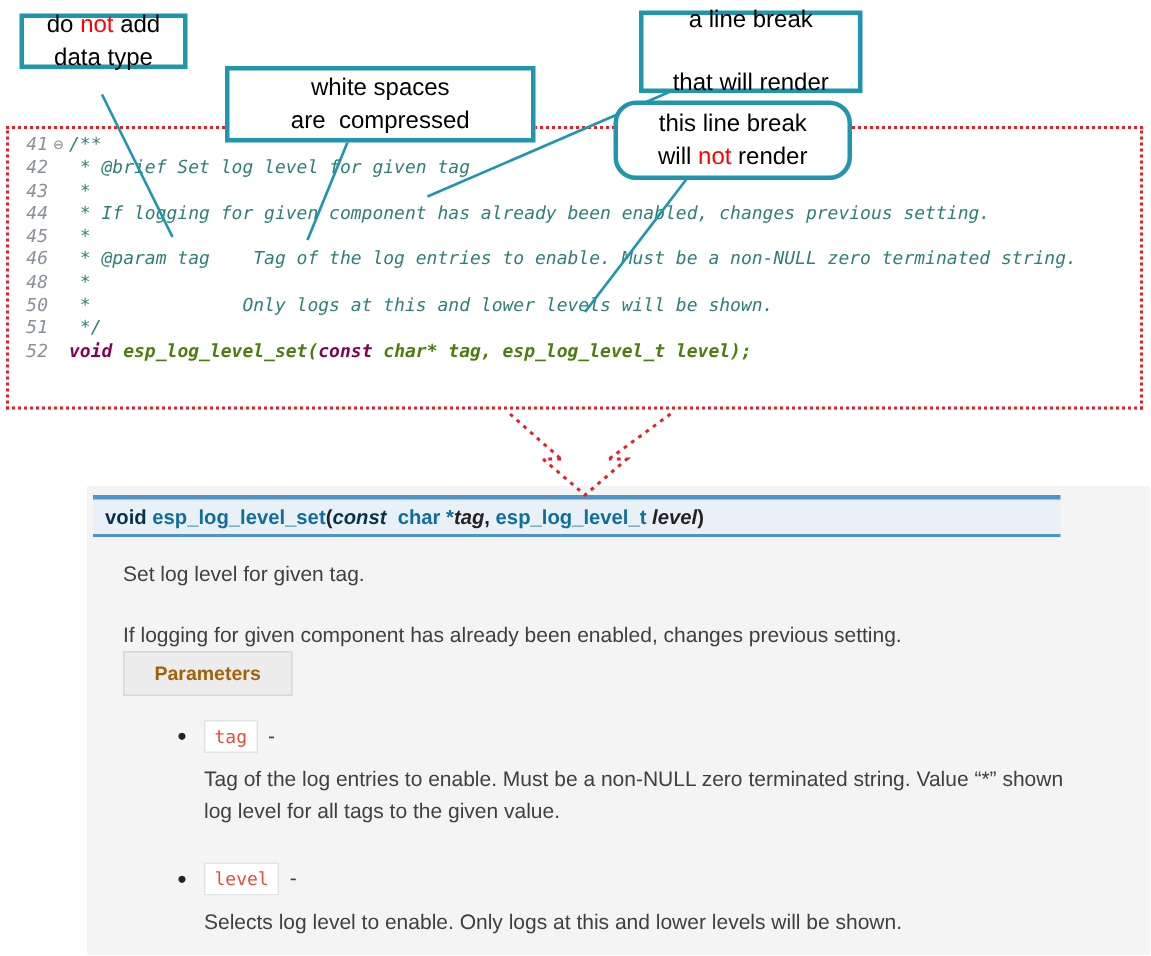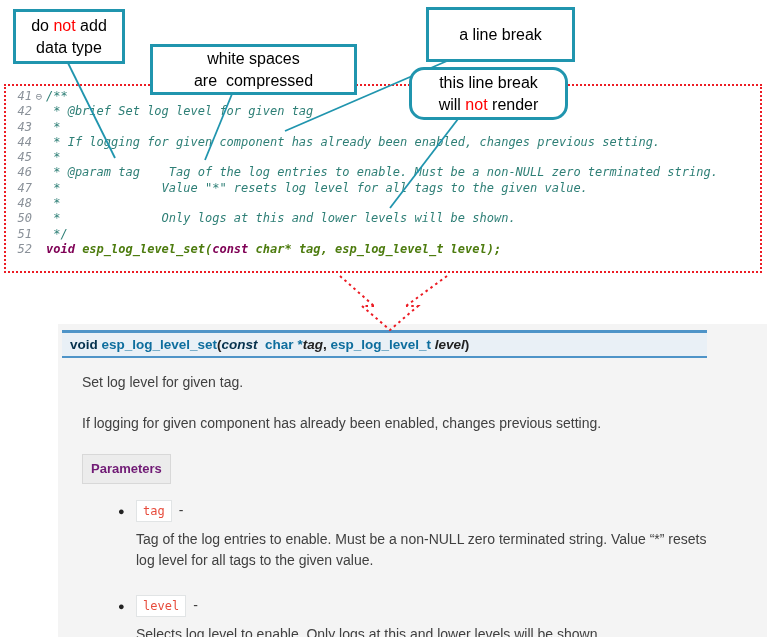--- a/index.html
+++ b/index.html
@@ -15,21 +15,21 @@
   }
   .stage{ position:relative; width:767px; height:637px; background:#fff;
           font-family:"Liberation Sans", sans-serif; overflow:hidden; }
 
   
   .callout{ position:absolute; z-index:6; box-sizing:border-box; background:#fff;
             border:3px solid var(--callout-border); color:#000;
             display:flex; flex-direction:column; justify-content:center; align-items:center;
             font-size:16px; line-height:1.35; text-align:center; padding:2px 4px; }
   .co-line{ white-space:pre; }
-  .co1{ left:13px; top:9px;  width:112px; height:55px; }
+  .co1{ left:13px; top:9px;  width:112px; height:37px; }
   .co2{ left:150px; top:44px; width:207px; height:51px; }
   .co3{ left:426px; top:7px;  width:149px; height:55px;gap:20px; }
   .co4{ left:409px; top:67px; width:159px; height:53px;border-radius:15px; }
   .red{ color:var(--annotation-red); }
 
   
   .codebox{ position:absolute; z-index:1; left:4px; top:84px; width:758px; height:189px;
             box-sizing:border-box; border:2px dotted var(--code-border-red);
             background:#fff; padding:3px 0 0 2px; }
   .code-row{ display:flex; white-space:pre; font-family:"DejaVu Sans Mono","Liberation Mono",monospace;
@@ -51,23 +51,23 @@
   .sig-kw{ color:#05314d; font-weight:bold; }
   .sig-name{ color:#0e6e9e; font-weight:bold; }
   .sig-const{ color:#05314d; font-weight:bold; font-style:italic; }
   .sig-type{ color:#0e6e9e; font-weight:bold; }
   .sig-param{ color:#222; font-weight:bold; font-style:italic; }
   .sig-plain{ color:#222; font-weight:bold; }
 
   .doc-body{ padding:0 40px 0 20px; font-size:14px; line-height:1.5; }
   .brief{ margin:14px 0 0 0; }
   .desc{ margin:20px 0 0 0; }
-  .params-label{ display:inline-block; margin-top:20px; background:#ececec;
-                 border:1px solid #d8d8d8; padding:4px 8px; font-weight:bold;
-                 font-size:13px; color:#701a75; }
+  .params-label{ display:inline-block; background:#ececec;
+                 border:1px solid #d8d8d8; padding:4px 20px; font-weight:bold;
+                 font-size:13px; color:#a16207; }
   ul.params{ list-style:none; margin:16px 0 0 36px; padding:0; }
   ul.params li{ position:relative; padding-left:18px; }
   ul.params li + li{ margin-top:24px; }
   .bullet{ position:absolute; left:0; top:3px; font-size:11px; color:#222; }
   .param-head{ display:flex; align-items:center; }
   .literal{ font-family:"DejaVu Sans Mono","Liberation Mono",monospace; font-size:12px;
             color:var(--literal-red); background:#fff; border:1px solid #e1e4e5;
             padding:1px 6px; }
   .dash{ margin-left:7px; color:#404040; }
   .param-desc{ margin-top:7px; max-width:588px; }
@@ -82,42 +82,41 @@
 <div class="stage">
 
   <div class="codebox">
     <div class="code-lines">
         <div class="code-row"><span class="gutter">41</span><span class="fold">⊖</span><span class="code-text"><span class="cmt">/**</span></span></div>
         <div class="code-row"><span class="gutter">42</span><span class="fold"></span><span class="code-text"><span class="cmt"> * @brief Set log level for given tag</span></span></div>
         <div class="code-row"><span class="gutter">43</span><span class="fold"></span><span class="code-text"><span class="cmt"> *</span></span></div>
         <div class="code-row"><span class="gutter">44</span><span class="fold"></span><span class="code-text"><span class="cmt"> * If logging for given component has already been enabled, changes previous setting.</span></span></div>
         <div class="code-row"><span class="gutter">45</span><span class="fold"></span><span class="code-text"><span class="cmt"> *</span></span></div>
         <div class="code-row"><span class="gutter">46</span><span class="fold"></span><span class="code-text"><span class="cmt"> * @param tag    Tag of the log entries to enable. Must be a non-NULL zero terminated string.</span></span></div>
-        <div class="code-row"><span class="gutter">47</span><span class="fold"></span><span class="code-text"><span class="cmt"> *              Value "*" resets log level for all tags to the given value.</span></span></div>
         <div class="code-row"><span class="gutter">48</span><span class="fold"></span><span class="code-text"><span class="cmt"> *</span></span></div>
         <div class="code-row"><span class="gutter">50</span><span class="fold"></span><span class="code-text"><span class="cmt"> *              Only logs at this and lower levels will be shown.</span></span></div>
         <div class="code-row"><span class="gutter">51</span><span class="fold"></span><span class="code-text"><span class="cmt"> */</span></span></div>
         <div class="code-row"><span class="gutter">52</span><span class="fold"></span><span class="code-text"><span class="kw">void</span><span class="plain"> esp_log_level_set(</span><span class="kw">const</span><span class="plain"> char* tag, esp_log_level_t level);</span></span></div>
       </div>
   </div>
 
   <div class="docpane">
     <div class="sig"><span class="sig-kw">void </span><span class="sig-name">esp_log_level_set</span><span class="sig-plain">(</span><span class="sig-const">const</span><span class="sig-type">  char *</span><span class="sig-param">tag</span><span class="sig-plain">, </span><span class="sig-type">esp_log_level_t </span><span class="sig-param">level</span><span class="sig-plain">)</span></div>
     <div class="doc-body">
       <p class="brief">Set log level for given tag.</p>
       <p class="desc">If logging for given component has already been enabled, changes previous setting.</p>
       <div class="params-label">Parameters</div>
       <ul class="params">
         <li>
           <span class="bullet">●</span>
           <div class="param-head">
             <code class="literal">tag</code>
             <span class="dash">-</span>
           </div>
-          <div class="param-desc">Tag of the log entries to enable. Must be a non-NULL zero terminated string. Value “*” resets log level for all tags to the given value.</div>
+          <div class="param-desc">Tag of the log entries to enable. Must be a non-NULL zero terminated string. Value “*” shown log level for all tags to the given value.</div>
         </li>
         <li>
           <span class="bullet">●</span>
           <div class="param-head">
             <code class="literal">level</code>
             <span class="dash">-</span>
           </div>
           <div class="param-desc">Selects log level to enable. Only logs at this and lower levels will be shown.</div>
         </li>
       </ul>
@@ -127,20 +126,21 @@
   <div class="callout co1">
     <div class="co-line"><span>do </span><span class="red">not</span><span> add</span></div>
     <div class="co-line"><span>data type</span></div>
   </div>
   <div class="callout co2">
     <div class="co-line"><span>white spaces</span></div>
     <div class="co-line"><span>are  compressed</span></div>
   </div>
   <div class="callout co3">
     <div class="co-line"><span>a line break</span></div>
+    <div class="co-line"><span>that will render</span></div>
   </div>
   <div class="callout co4">
     <div class="co-line"><span>this line break</span></div>
     <div class="co-line"><span>will </span><span class="red">not</span><span> render</span></div>
   </div>
 
   <svg class="overlay" viewBox="0 0 767 637" xmlns="http://www.w3.org/2000/svg">
     <g fill="none" stroke-width="1.8" stroke="#2095ae">
       <line x1="68" y1="63" x2="115" y2="158"></line>
       <line x1="232" y1="94" x2="205" y2="160"></line>

